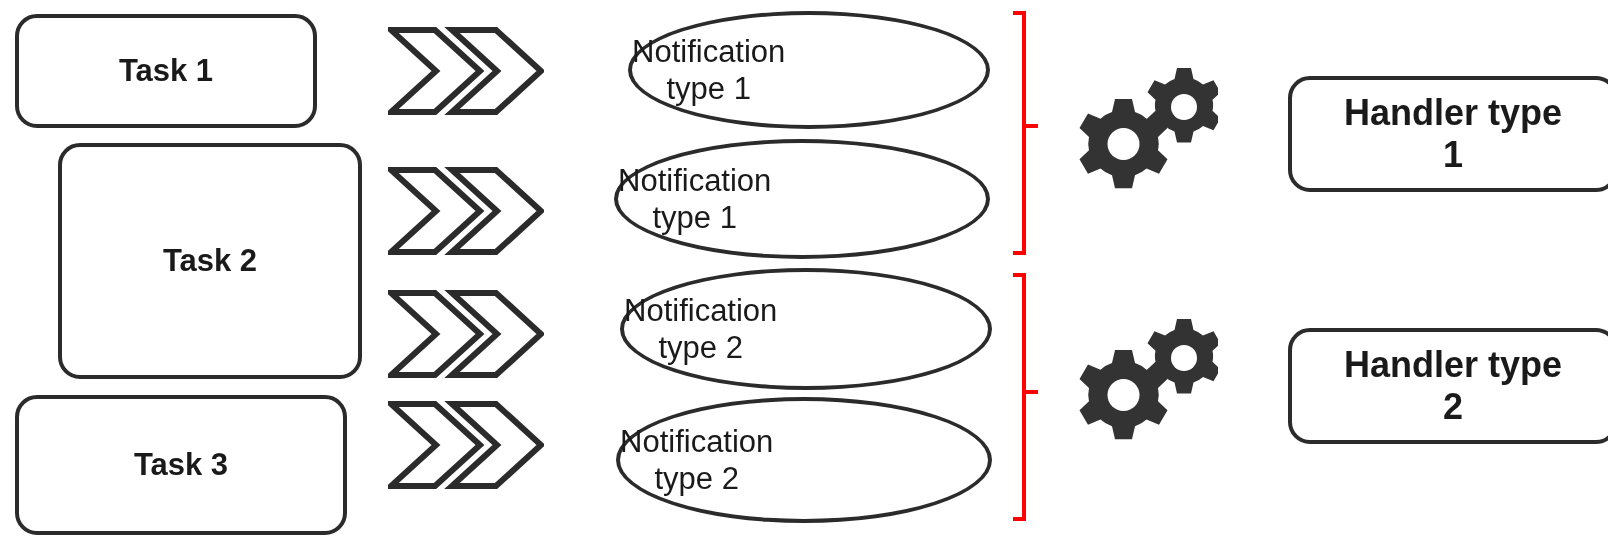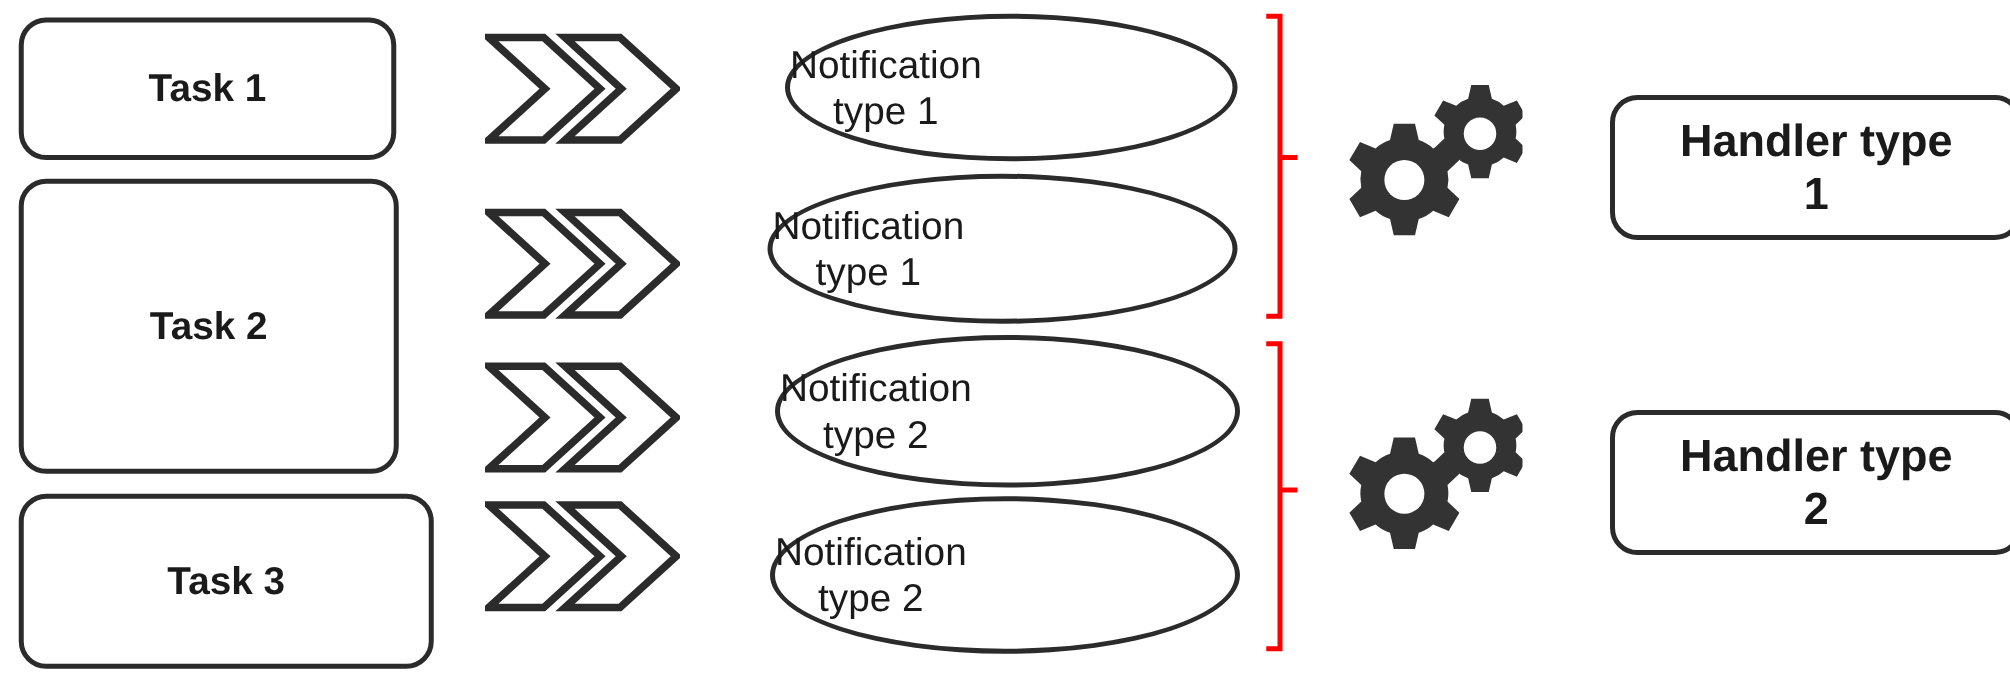--- a/index.html
+++ b/index.html
@@ -29,21 +29,21 @@
     text-align: center;
     color: #1a1a1a;
     font-weight: bold;
     line-height: 1.18;
   }
   .task-box {
     left: 15px;
     font-size: 31px;
   }
   #task-box-1 { top: 14px;  width: 302px; height: 114px; }
-  #task-box-2 { top: 143px; width: 304px; height: 236px; }
+  #task-box-2 { top: 143px; width: 304px; height: 236px; margin-left: 43px; }
   #task-box-3 { top: 395px; width: 332px; height: 140px; }
 
   .handler-box {
     left: 1288px;
     width: 330px;
     font-size: 36px;
     padding: 0 14px;
   }
   #handler-box-1 { top: 76px;  height: 116px; }
   #handler-box-2 { top: 328px; height: 116px; }

